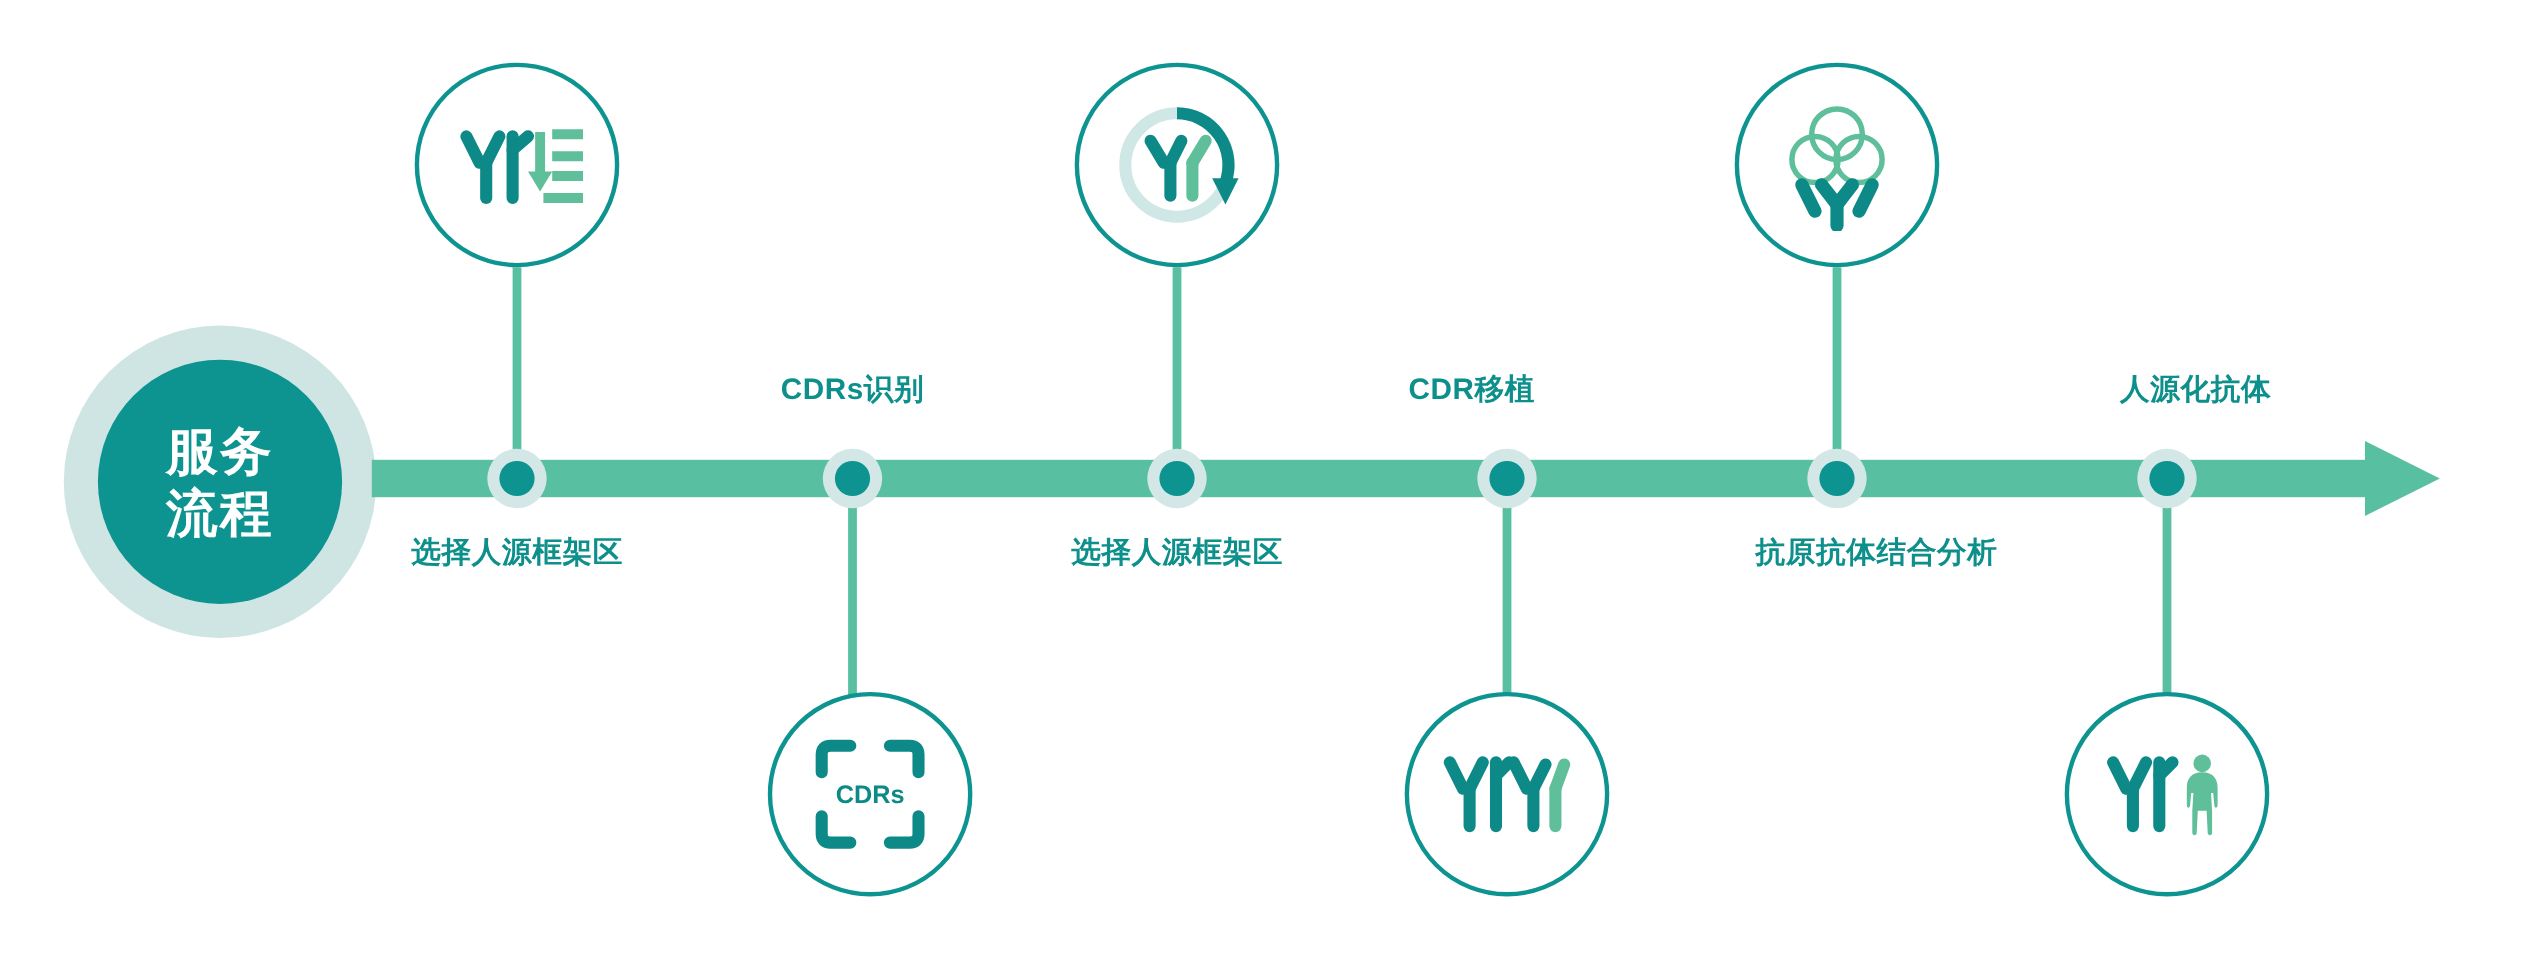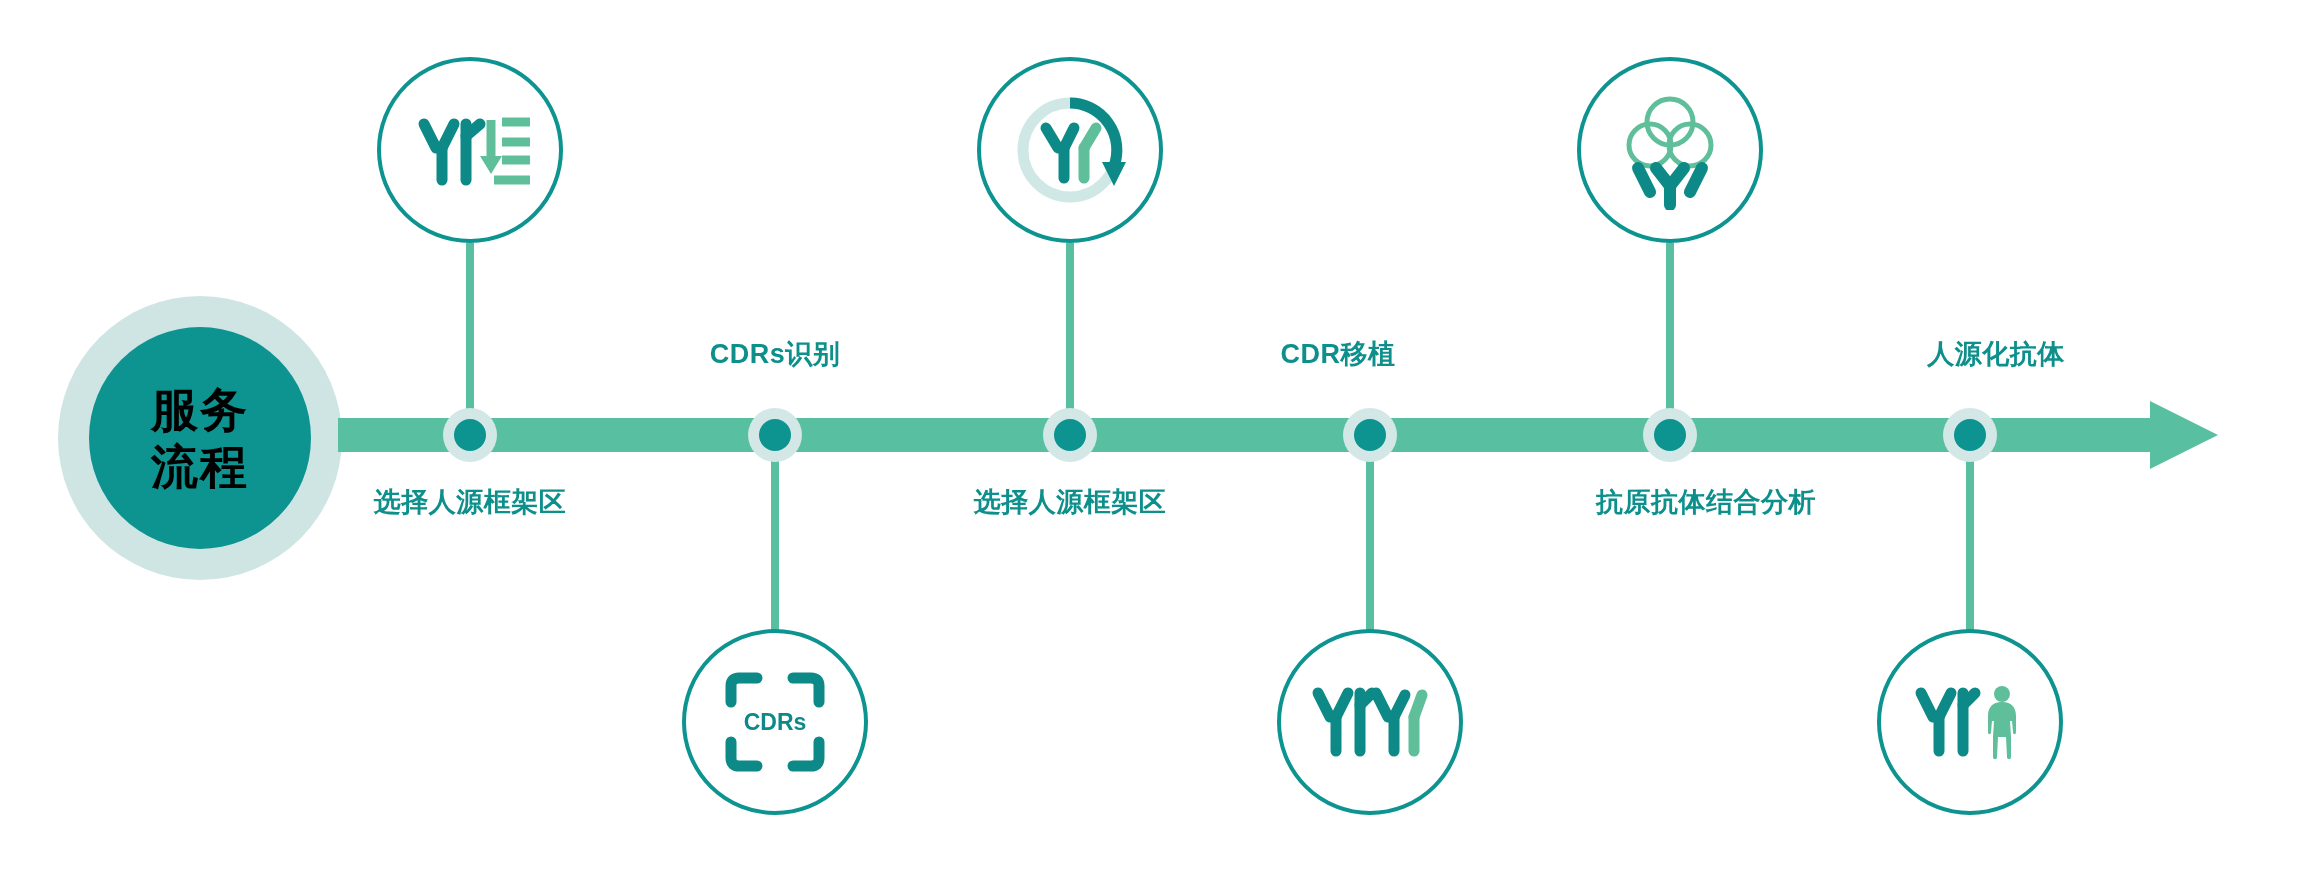--- a/index.html
+++ b/index.html
@@ -35,21 +35,21 @@
   }
   .start-badge-inner {
     width: 222px;
     height: 222px;
     border-radius: 50%;
     background: #0d9390;
     display: flex;
     flex-direction: column;
     align-items: center;
     justify-content: center;
-    color: #000000;
+    color: #ffffff;
     font-weight: bold;
     font-size: 47px;
     line-height: 1.22;
     letter-spacing: 2px;
   }
   .start-badge-inner span { display: block; }
 
   
   .timeline-bar {
     position: absolute;
@@ -162,21 +162,21 @@
           <line x1="84" y1="78" x2="120" y2="78"></line>
           <line x1="81" y1="18" x2="81" y2="58"></line>
         </g>
         <polygon points="70,54 92,54 81,72" fill="#5fbf9b"></polygon>
       </svg>
     </span>
   </div>
   <div class="step-label label-below" style="left:470px;">选择人源框架区</div>
 
   <div class="stem" style="left:775px; top:435px; height:210px;"></div>
-  <div class="bubble" style="left:775px; top:722px;">
+  <div class="bubble" style="left:791px; top:722px;">
     <span>
       <svg width="104" height="104" viewBox="0 0 104 104">
         <g stroke="#0d8a87" stroke-width="11" stroke-linecap="round" fill="none">
           <path d="M8 32 L8 16 Q8 8 16 8 L34 8"></path>
           <path d="M96 32 L96 16 Q96 8 88 8 L70 8"></path>
           <path d="M8 72 L8 88 Q8 96 16 96 L34 96"></path>
           <path d="M96 72 L96 88 Q96 96 88 96 L70 96"></path>
         </g>
         <text x="52" y="60" text-anchor="middle" fill="#0d8a87" font-family="'Liberation Sans', sans-serif" font-size="23" font-weight="bold">CDRs</text>
       </svg>

